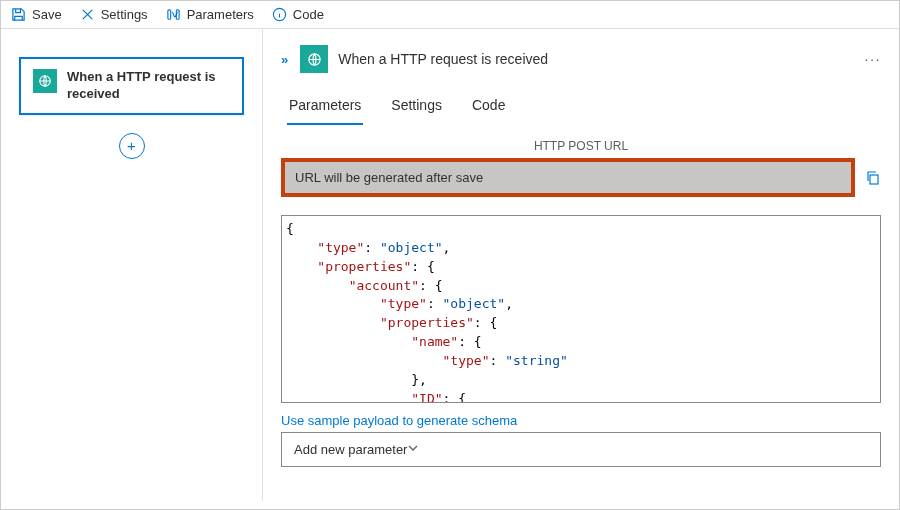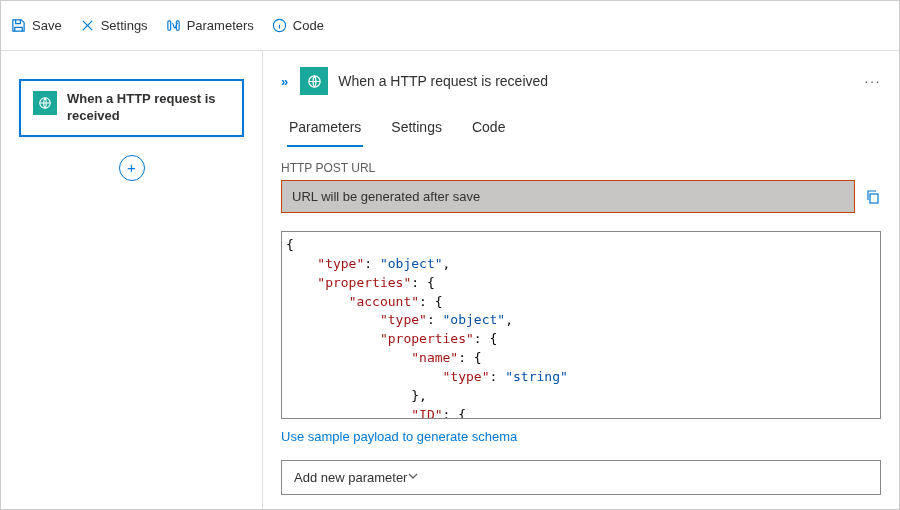--- a/index.html
+++ b/index.html
@@ -13,21 +13,21 @@
       overflow: hidden;
       border: 1px solid #ccc;
     }
     
     .toolbar {
       display: flex;
       align-items: center;
       padding: 6px 10px;
       gap: 18px;
       border-bottom: 1px solid #e1dfdd;
-      height: 50px;
+      height: 28px;
     }
     .toolbar-btn {
       display: flex;
       align-items: center;
       gap: 6px;
       color: #323130;
       cursor: pointer;
       font-size: 13px;
     }
     .toolbar-btn svg { width: 15px; height: 15px; }
@@ -117,31 +117,32 @@
       font-size: 14px;
       color: #323130;
       cursor: pointer;
       border-bottom: 2px solid transparent;
     }
     .tab.active { border-bottom-color: #0078d4; }
     .section-label {
       font-size: 12px;
       color: #605e5c;
       margin-bottom: 5px;
+      text-align: center;
     }
     .url-row {
       display: flex;
       align-items: center;
       gap: 10px;
       margin-bottom: 18px;
     }
     .url-box {
       flex: 1;
       background: #c8c6c4;
-      border: 1px solid #c2410c;
+      border: 4px solid #c2410c;
       padding: 8px 10px;
       font-size: 13px;
       color: #323130;
     }
     .copy-icon { color: #0078d4; cursor: pointer; width:16px; height:16px; display:flex; }
     .copy-icon svg { width: 16px; height: 16px; }
     .schema-box {
       border: 1px solid #8a8886;
       height: 188px;
       overflow-y: scroll;
@@ -154,21 +155,21 @@
     }
     .schema-box pre { margin:0; padding-left: 4px; }
     .k-red { color: #a31515; }
     .k-blue { color: #0451a5; }
     .k-dark { color: #000; }
     .link {
       color: #0078d4;
       font-size: 13px;
       cursor: pointer;
       display: inline-block;
-      margin-bottom: 16px;
+      margin-bottom: 4px;
     }
     .param-dd {
       border: 1px solid #8a8886;
       padding: 9px 12px;
       display: flex;
       justify-content: flex-start;
       align-items: center;
       cursor: pointer;
       font-size: 13px;
       color: #323130;

